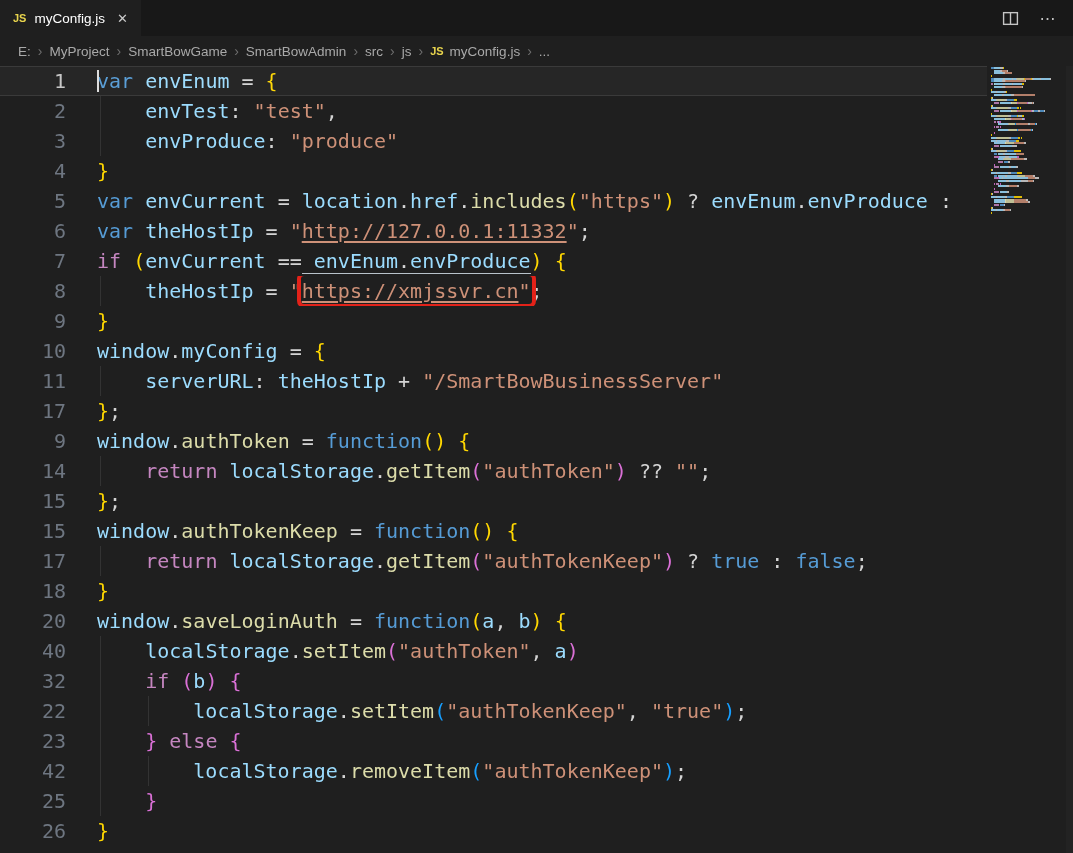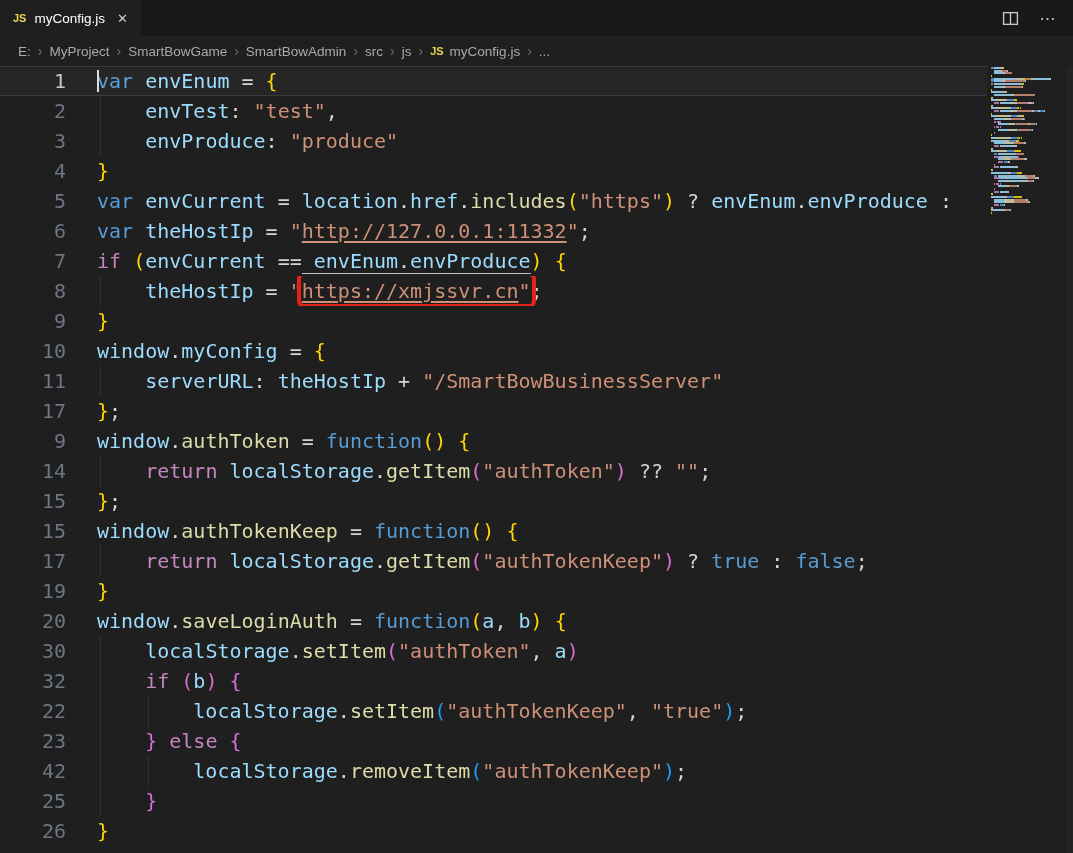--- a/index.html
+++ b/index.html
@@ -176,29 +176,29 @@
         </div>
         <div class="code-line">
           <div class="gutter">15</div>
           <div class="codetext"><span style="color: rgb(156, 220, 254);">window</span><span style="color: rgb(212, 212, 212);">.</span><span style="color: rgb(220, 220, 170);">authTokenKeep</span><span style="color: rgb(212, 212, 212);"> = </span><span style="color: rgb(86, 156, 214);">function</span><span style="color: rgb(255, 215, 0);">()</span><span style="color: rgb(212, 212, 212);"> </span><span style="color: rgb(255, 215, 0);">{</span></div>
         </div>
         <div class="code-line">
           <div class="gutter">17</div>
           <div class="codetext"><div class="guide" style="left: 3px;"></div><span style="color: rgb(212, 212, 212);">    </span><span style="color: rgb(197, 134, 192);">return</span><span style="color: rgb(212, 212, 212);"> </span><span style="color: rgb(156, 220, 254);">localStorage</span><span style="color: rgb(212, 212, 212);">.</span><span style="color: rgb(220, 220, 170);">getItem</span><span style="color: rgb(218, 112, 214);">(</span><span style="color: rgb(206, 145, 120);">"authTokenKeep"</span><span style="color: rgb(218, 112, 214);">)</span><span style="color: rgb(212, 212, 212);"> ? </span><span style="color: rgb(86, 156, 214);">true</span><span style="color: rgb(212, 212, 212);"> : </span><span style="color: rgb(86, 156, 214);">false</span><span style="color: rgb(212, 212, 212);">;</span></div>
         </div>
         <div class="code-line">
-          <div class="gutter">19</div>
+          <div class="gutter">18</div>
           <div class="codetext"><span style="color: rgb(255, 215, 0);">}</span></div>
         </div>
         <div class="code-line">
           <div class="gutter">20</div>
           <div class="codetext"><span style="color: rgb(156, 220, 254);">window</span><span style="color: rgb(212, 212, 212);">.</span><span style="color: rgb(220, 220, 170);">saveLoginAuth</span><span style="color: rgb(212, 212, 212);"> = </span><span style="color: rgb(86, 156, 214);">function</span><span style="color: rgb(255, 215, 0);">(</span><span style="color: rgb(156, 220, 254);">a</span><span style="color: rgb(212, 212, 212);">, </span><span style="color: rgb(156, 220, 254);">b</span><span style="color: rgb(255, 215, 0);">)</span><span style="color: rgb(212, 212, 212);"> </span><span style="color: rgb(255, 215, 0);">{</span></div>
         </div>
         <div class="code-line">
-          <div class="gutter">30</div>
+          <div class="gutter">40</div>
           <div class="codetext"><div class="guide" style="left: 3px;"></div><span style="color: rgb(212, 212, 212);">    </span><span style="color: rgb(156, 220, 254);">localStorage</span><span style="color: rgb(212, 212, 212);">.</span><span style="color: rgb(220, 220, 170);">setItem</span><span style="color: rgb(218, 112, 214);">(</span><span style="color: rgb(206, 145, 120);">"authToken"</span><span style="color: rgb(212, 212, 212);">, </span><span style="color: rgb(156, 220, 254);">a</span><span style="color: rgb(218, 112, 214);">)</span></div>
         </div>
         <div class="code-line">
           <div class="gutter">32</div>
           <div class="codetext"><div class="guide" style="left: 3px;"></div><span style="color: rgb(212, 212, 212);">    </span><span style="color: rgb(197, 134, 192);">if</span><span style="color: rgb(212, 212, 212);"> </span><span style="color: rgb(218, 112, 214);">(</span><span style="color: rgb(156, 220, 254);">b</span><span style="color: rgb(218, 112, 214);">)</span><span style="color: rgb(212, 212, 212);"> </span><span style="color: rgb(218, 112, 214);">{</span></div>
         </div>
         <div class="code-line">
           <div class="gutter">22</div>
           <div class="codetext"><div class="guide" style="left: 3px;"></div><div class="guide" style="left: 51px;"></div><span style="color: rgb(212, 212, 212);">        </span><span style="color: rgb(156, 220, 254);">localStorage</span><span style="color: rgb(212, 212, 212);">.</span><span style="color: rgb(220, 220, 170);">setItem</span><span style="color: rgb(23, 159, 255);">(</span><span style="color: rgb(206, 145, 120);">"authTokenKeep"</span><span style="color: rgb(212, 212, 212);">, </span><span style="color: rgb(206, 145, 120);">"true"</span><span style="color: rgb(23, 159, 255);">)</span><span style="color: rgb(212, 212, 212);">;</span></div>
         </div>

